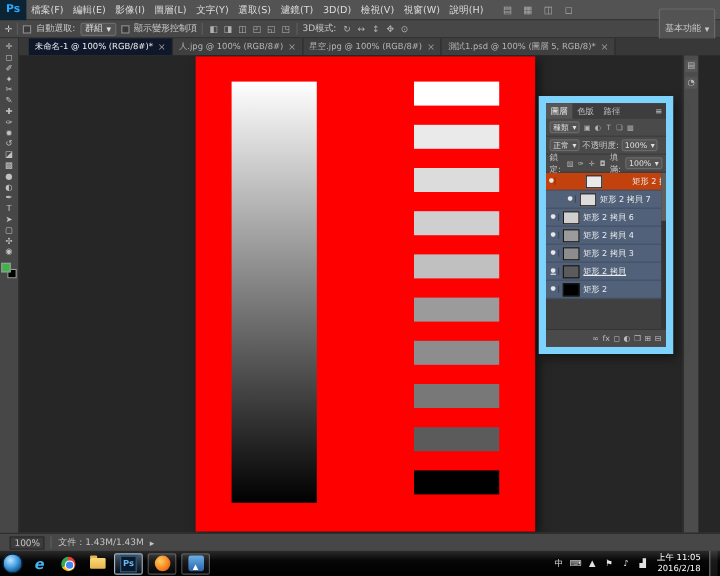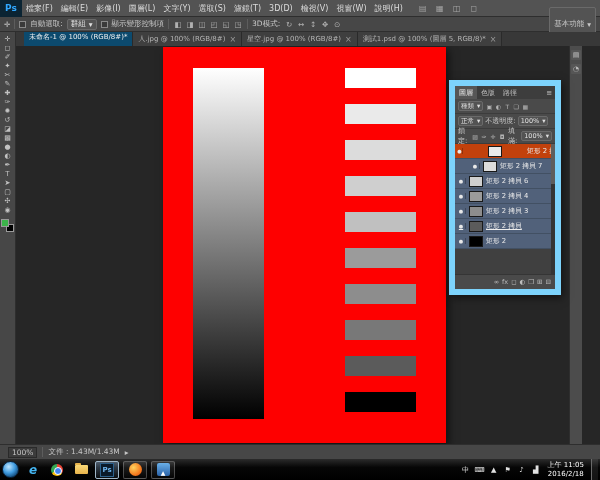--- a/index.html
+++ b/index.html
@@ -18,21 +18,21 @@
   .ob-sep{width:1px;height:10px;background:#5d5d5d;}
   .checkbox{width:7px;height:7px;border:1px solid #8a8a8a;background:#3a3a3a;display:inline-block;}
   .select{background:#535353;border:1px solid #6a6a6a;border-radius:2px;height:11px;display:inline-flex;align-items:center;gap:3px;padding:0 3px;color:#e0e0e0;}
   .ico-row{display:flex;gap:2px;color:#b0b0b0;}
   .ico-row span{width:10px;text-align:center;}
   .ws{margin-left:auto;display:flex;align-items:center;gap:3px;background:#535353;border:1px solid #6a6a6a;border-radius:2px;height:11px;padding:16px 4px;}
 
   
   .tabbar{position:absolute;top:32px;left:16px;right:0;height:14px;background:#383838;display:flex;align-items:stretch;padding-left:8px;}
   .tab{display:flex;align-items:center;gap:4px;padding:0 5px;font-size:7px;color:#b5b5b5;background:#3f3f3f;border-right:1px solid #2a2a2a;white-space:nowrap;}
-  .tab.active{background:#0c4a6e;color:#efefef;flex-direction:column;}
+  .tab.active{background:#0f172a;color:#efefef;}
   .tab .x{color:#9a9a9a;font-size:8px;}
 
   
   .toolbar{position:absolute;top:32px;bottom:36px;left:0;width:16px;background:#474747;border-right:1px solid #2e2e2e;display:flex;flex-direction:column;align-items:center;padding-top:3px;}
   .tool{width:14px;height:9px;font-size:7px;line-height:9px;text-align:center;color:#c2c2c2;cursor:default;}
   .swatches{position:relative;width:13px;height:13px;margin-top:4px;}
   .sw{position:absolute;width:8px;height:8px;border:1px solid #9a9a9a;}
   .sw.fg{left:0;top:0;z-index:2;}
   .sw.bg{right:0;bottom:0;z-index:1;}
 

